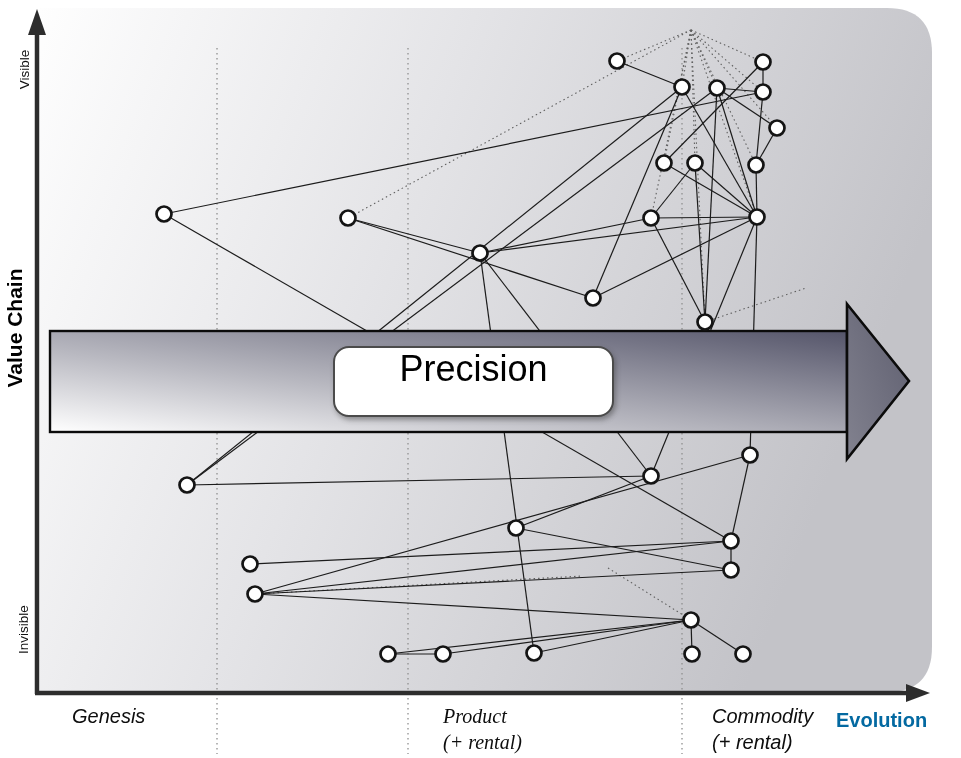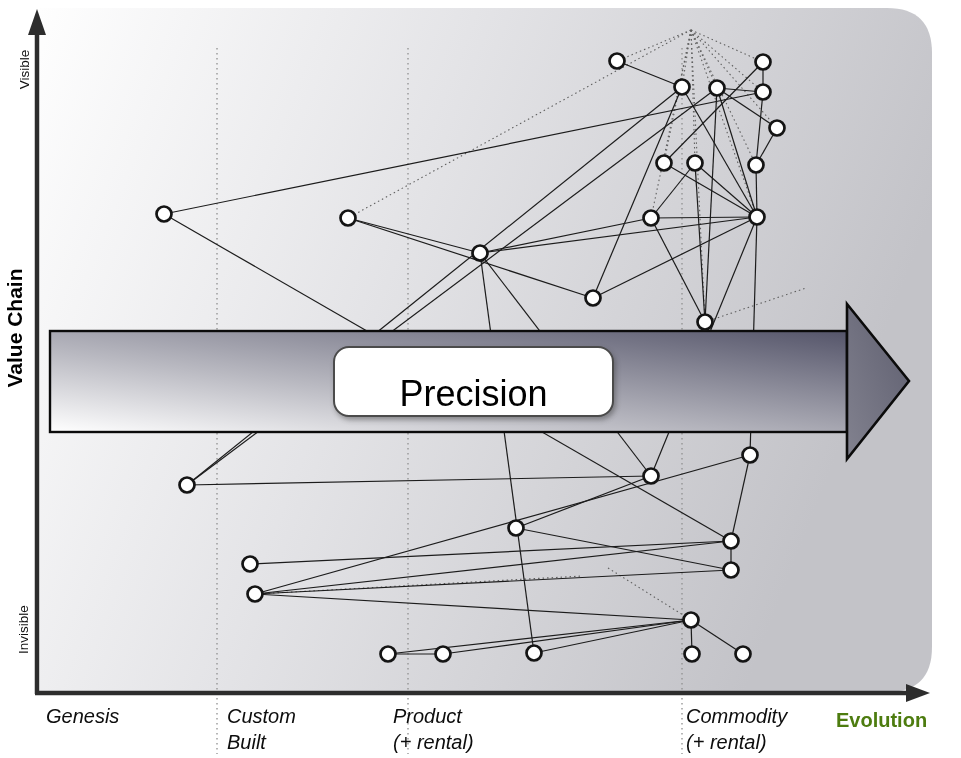--- a/index.html
+++ b/index.html
@@ -8,30 +8,30 @@
   #map-svg{position:absolute;left:0;top:0;}
 
   .rot{position:absolute;transform:rotate(-90deg);text-align:center;color:#111;}
   #y-top-label{left:-16px;top:62px;width:80px;font-size:13.5px;}
   #y-bottom-label{left:-17px;top:622px;width:80px;font-size:13.5px;}
   #y-axis-label{left:-65px;top:316px;width:160px;font-size:21px;font-weight:bold;color:#000;}
 
   .stage-label{position:absolute;top:703px;font-style:italic;font-size:20px;line-height:26px;color:#0d0d0d;}
   #stage-genesis{left:46px;}
   #stage-custom{left:227px;}
-  #stage-product{left:393px;}
+  #stage-product{left:417px;font-family:Liberation Serif, serif;}
   #stage-commodity{left:686px;font-style:italic;}
-  .stage-label span{display:block;}
+  .stage-label span{display:block;margin-left:26px;}
 
-  #x-axis-label{position:absolute;left:836px;top:709px;width:125px;font-size:20px;font-weight:bold;color:#4d7c0f;}
+  #x-axis-label{position:absolute;left:836px;top:709px;width:125px;font-size:20px;font-weight:bold;color:#0369a1;}
 
   #title-box{position:absolute;left:333px;top:346px;width:277px;height:67px;
              background:#ffffff;border:2.5px solid #4b4b4b;border-radius:16px;
              box-shadow:2px 3px 5px rgba(60,60,60,0.45);
-             display:flex;align-items:flex-end;justify-content:center;
+             display:flex;align-items:flex-start;justify-content:center;
              font-size:36px;color:#000;}
 </style>
 </head>
 <body>
 
 <div id="stage">
 
   <svg id="map-svg" width="961" height="758" viewBox="0 0 961 758">
       <defs>
         <linearGradient id="panelGrad" x1="0%" y1="0%" x2="100%" y2="30%">
@@ -165,24 +165,20 @@
     </svg>
 
   <div id="y-top-label" class="rot">Visible</div>
   <div id="y-axis-label" class="rot">Value Chain</div>
   <div id="y-bottom-label" class="rot">Invisible</div>
 
   <div id="stage-genesis" class="stage-label">
     <span>Genesis</span>
     <span></span>
   </div>
-  <div id="stage-custom" class="stage-label">
-    <span>Custom</span>
-    <span>Built</span>
-  </div>
   <div id="stage-product" class="stage-label">
     <span>Product</span>
     <span>(+ rental)</span>
   </div>
   <div id="stage-commodity" class="stage-label">
     <span>Commodity</span>
     <span>(+ rental)</span>
   </div>
 
   <div id="x-axis-label">Evolution</div>

